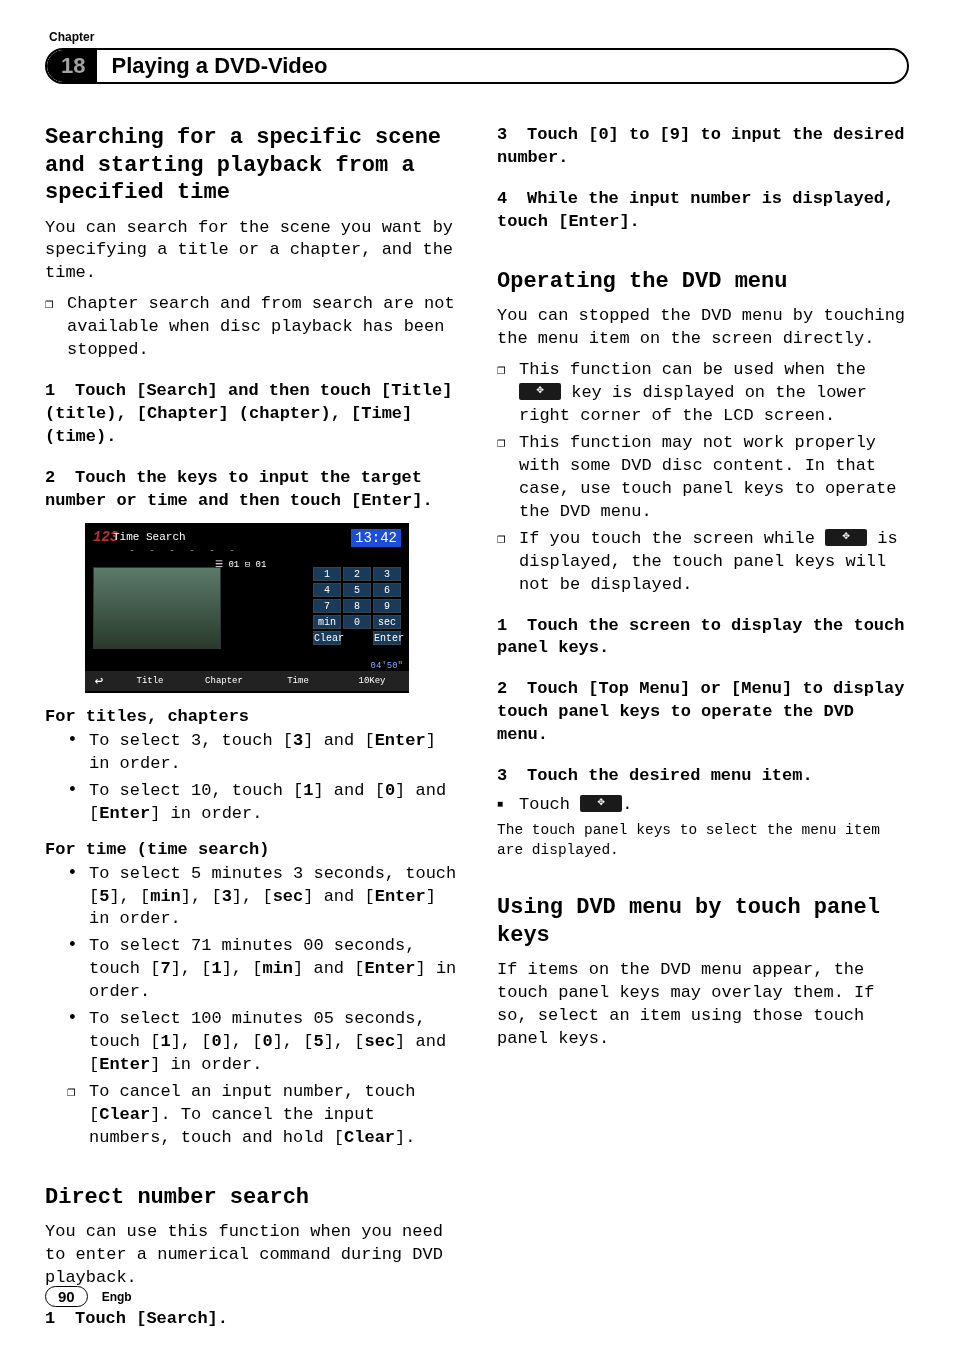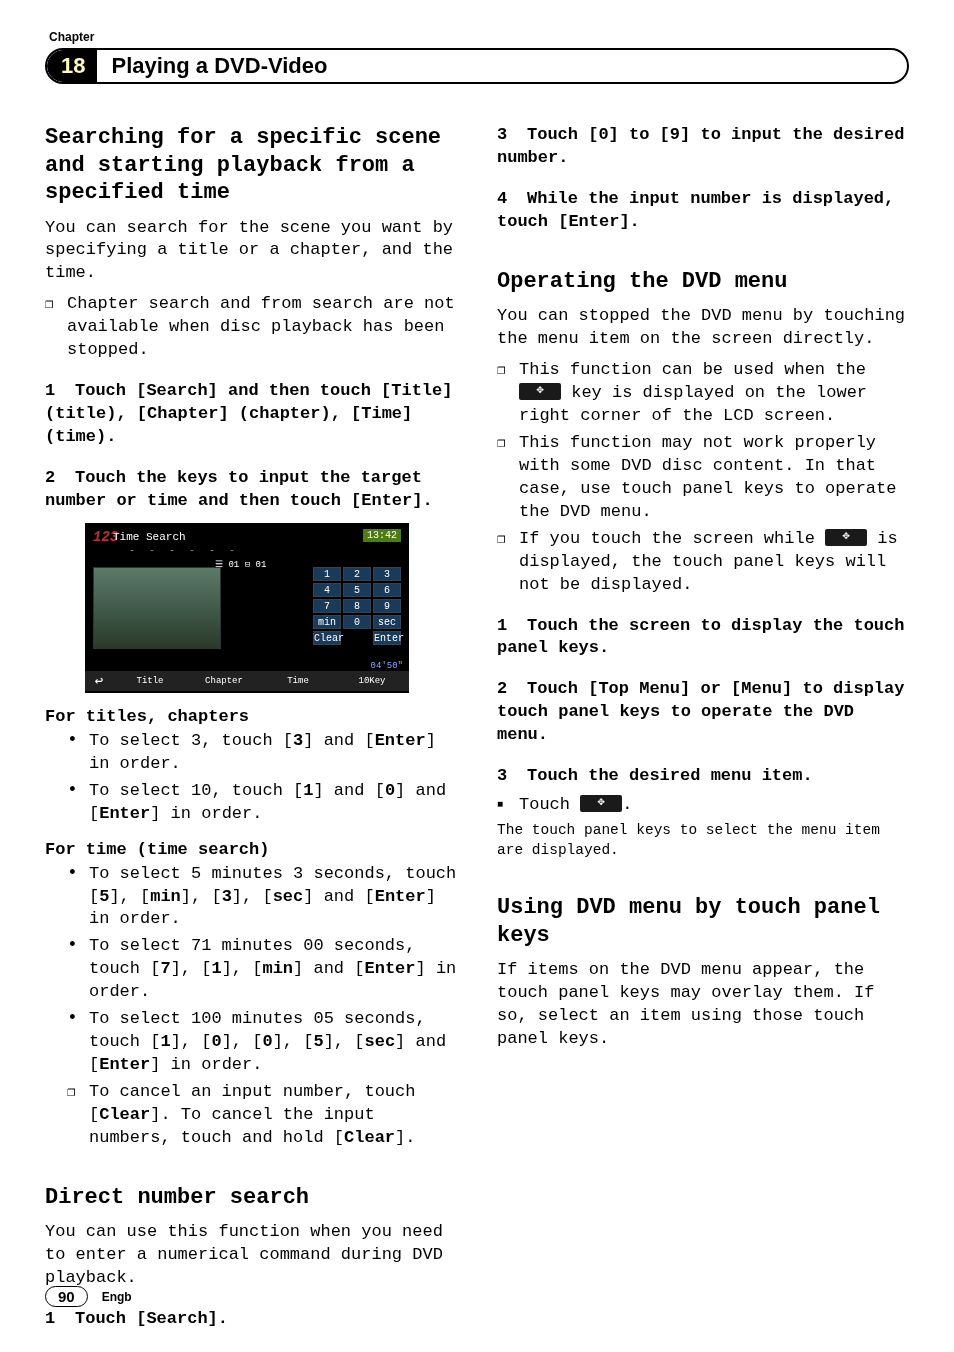--- a/index.html
+++ b/index.html
@@ -17,21 +17,21 @@
     display: flex;
     align-items: center;
     border: 2px solid #000;
     border-radius: 18px;
     height: 36px;
     margin-bottom: 40px;
     overflow: hidden;
   }
   .chapter-badge {
     background: #000;
-    color: #fef9c3;
+    color: #a3a3a3;
     font-weight: bold;
     font-size: 22px;
     height: 100%;
     display: flex;
     align-items: center;
     padding: 0 12px 0 14px;
     border-radius: 16px 0 0 16px;
   }
   .chapter-title { font-size: 22px; font-weight: bold; margin-left: 14px; }
   .columns { display: flex; gap: 40px; font-family: Liberation Mono, monospace; }
@@ -48,21 +48,21 @@
   .step { font-size: 17px; font-weight: bold; line-height: 1.35; margin-top: 18px; }
   .step .n { display:inline-block; width:30px; }
   .subhead { font-size: 17px; font-weight: bold; margin-top: 14px; margin-bottom: 4px; }
   .screenshot {
     width: 324px; height: 170px; background: #000;
     margin: 10px 0 14px 40px; position: relative; color: #fff;
     font-size: 10px;
   }
   .ss-top { position:absolute; top:6px; left:8px; font-size:14px; font-weight:bold; color:#c03030; font-style:italic; }
   .ss-title { position:absolute; top:8px; left:28px; font-size:11px; }
-  .ss-time { position:absolute; top:6px; right:8px; background:#4d7c0f; padding:1px 4px; font-size:10px; }
+  .ss-time { position:absolute; top:6px; right:8px; background:#1d4ed8; padding:1px 4px; font-size:14px; }
   .ss-dashes { position:absolute; top:22px; left:44px; color:#888; letter-spacing:4px; }
   .ss-info { position:absolute; top:36px; left:130px; font-size:9px; }
   .ss-preview { position:absolute; top:44px; left:8px; width:128px; height:82px;
     background: linear-gradient(#5a7a6a, #2a3a2a); border:1px solid #333; }
   .keypad { position:absolute; top:44px; right:8px; display:grid; grid-template-columns: repeat(3, 28px); gap:2px; }
   .keypad .k { background:#1a3a5a; text-align:center; font-size:10px; line-height:14px; height:14px; border:1px solid #345; }
   .ss-bot { position:absolute; bottom:2px; left:0; right:0; height:20px; background:#222; display:flex; font-size:9px; }
   .ss-bot span { flex:1; text-align:center; line-height:20px; }
   .ss-bot .ret { flex:0 0 28px; font-size:14px; }
   .ss-timer { position:absolute; bottom:22px; right:6px; font-size:9px; color:#8af; }

